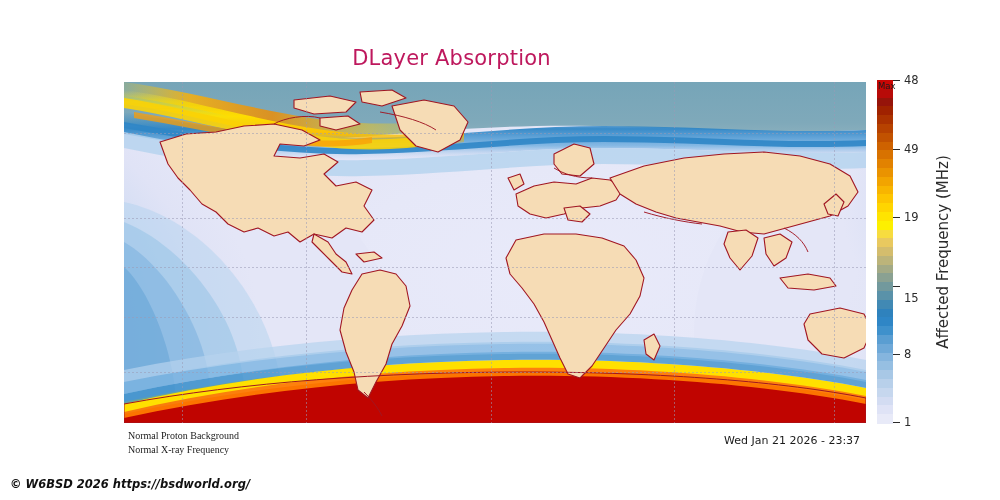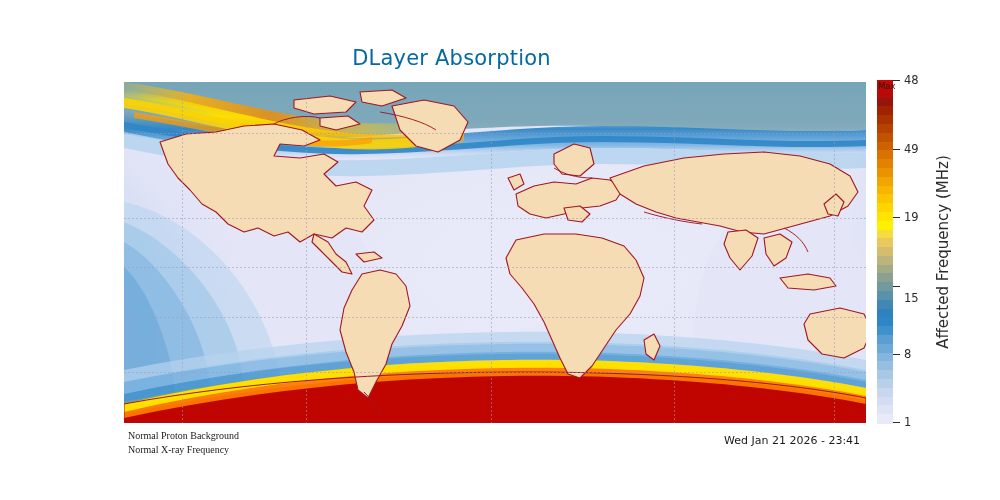--- a/index.html
+++ b/index.html
@@ -6,21 +6,21 @@
   body{
     width:1000px;height:500px;background:#ffffff;overflow:hidden;
     font-family:"DejaVu Sans","Liberation Sans",sans-serif;
     position:relative;
   }
   #stage{position:absolute;left:0;top:0;width:1000px;height:500px;}
 
   
   .title{
     position:absolute;left:0;top:46px;width:903px;
-    text-align:center;font-size:21px;color:#0369a1;letter-spacing:.2px;
+    text-align:center;font-size:21px;color:#be185d;letter-spacing:.2px;
   }
 
   
   .map-wrap{
     position:absolute;left:124px;top:82px;width:742px;height:341px;
     overflow:hidden;background:#e4e6f7;
   }
   .map-svg{position:absolute;left:0;top:0;width:742px;height:341px;display:block;}
 
   
@@ -321,15 +321,16 @@
       <div class="ctick-lbl" style="top: 68.6px;">49</div>
       <div class="ctick" style="top: 0px;"></div>
       <div class="ctick-lbl" style="top: 0px;">48</div>
     </div>
   <div class="cbar-title">
     <span>Affected Frequency (MHz)</span>
   </div>
 
   <div class="note note1">Normal Proton Background</div>
   <div class="note note2">Normal X-ray Frequency</div>
-  <div class="stamp">Wed Jan 21 2026 - 23:41</div>
+  <div class="stamp">Wed Jan 21 2026 - 23:37</div>
+  <div class="credit">© W6BSD 2026 https://bsdworld.org/</div>
 
 </div>
 
 </body></html>

